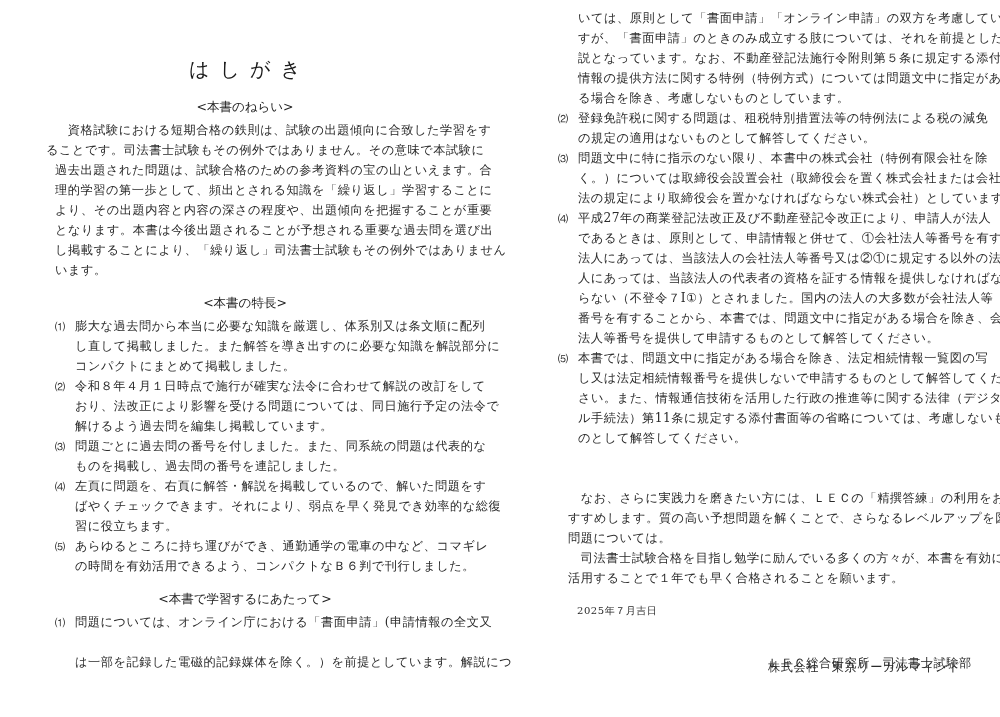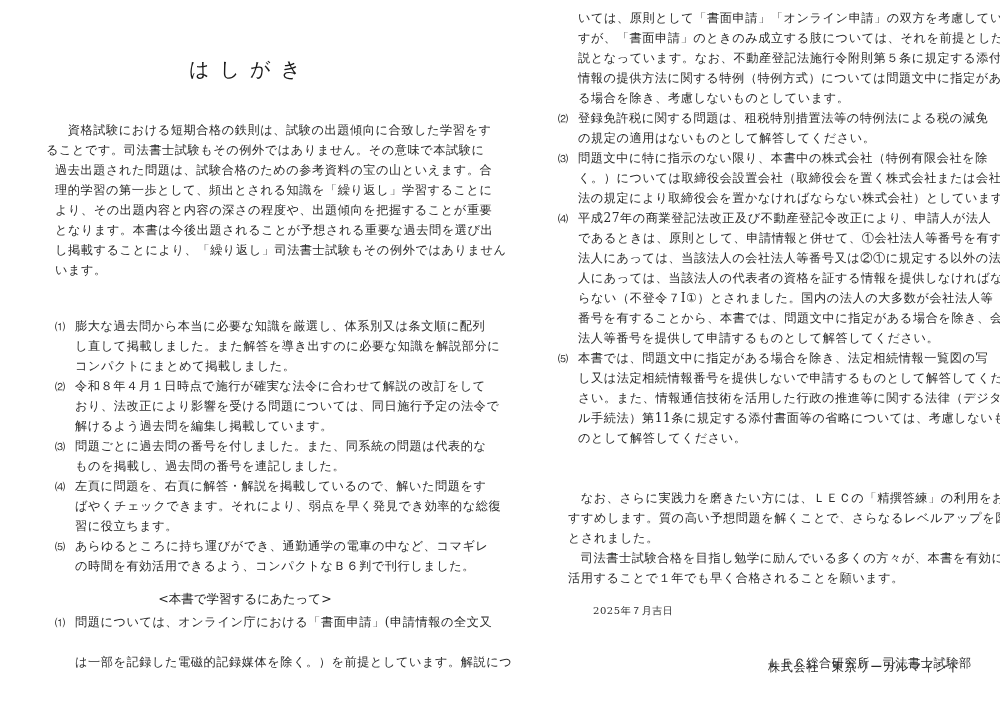--- a/index.html
+++ b/index.html
@@ -7,39 +7,41 @@
          font-family:"DejaVu Serif","Liberation Serif",serif; color:#2a2a2a; }
   .page { position:absolute; top:0; height:717px; }
   #left-page { left:0; width:500px;padding-left:40px; }
   #right-page { left:500px; width:500px; }
   .title { position:absolute; left:0; width:500px; top:56px; text-align:center;
            font-family:"DejaVu Sans","Liberation Sans",sans-serif; font-size:20px; letter-spacing:10px; color:#1a1a1a; }
   .heading { position:absolute; left:0; width:490px; text-align:center;
              font-family:"DejaVu Sans","Liberation Sans",sans-serif; font-size:12.5px; color:#222; }
   .line { position:absolute; white-space:nowrap; font-size:12.2px; line-height:20px; height:20px; letter-spacing:0.55px; }
   .num { display:inline-block; width:20px; font-size:10px; }
-  .date { font-size:10px;margin-left:16px; }
+  .date { font-size:10px; }
 </style>
 </head>
 <body>
 
 <div id="left-page" class="page">
   <div class="title">はしがき</div>
 
+  <div class="heading" style="top:99px;">&lt;本書のねらい&gt;</div>
   <div>
     <div class="line" style="left:55px;top:120px;">　資格試験における短期合格の鉄則は、試験の出題傾向に合致した学習をす</div>
     <div class="line" style="left:46px;top:140px;">ることです。司法書士試験もその例外ではありません。その意味で本試験に</div>
     <div class="line" style="left:55px;top:160px;">過去出題された問題は、試験合格のための参考資料の宝の山といえます。合</div>
     <div class="line" style="left:55px;top:180px;">理的学習の第一歩として、頻出とされる知識を「繰り返し」学習することに</div>
     <div class="line" style="left:55px;top:200px;">より、その出題内容と内容の深さの程度や、出題傾向を把握することが重要</div>
     <div class="line" style="left:55px;top:220px;">となります。本書は今後出題されることが予想される重要な過去問を選び出</div>
     <div class="line" style="left:55px;top:240px;">し掲載することにより、「繰り返し」司法書士試験もその例外ではありません</div>
     <div class="line" style="left:55px;top:260px;">います。</div>
   </div>
 
+  <div class="heading" style="top:295px;">&lt;本書の特長&gt;</div>
   <div>
     <div class="line" style="left:55px;top:316px;"><span class="num">⑴</span><span>膨大な過去問から本当に必要な知識を厳選し、体系別又は条文順に配列</span></div>
     <div class="line" style="left:75px;top:336px;">し直して掲載しました。また解答を導き出すのに必要な知識を解説部分に</div>
     <div class="line" style="left:75px;top:356px;">コンパクトにまとめて掲載しました。</div>
 
     <div class="line" style="left:55px;top:376px;"><span class="num">⑵</span><span>令和８年４月１日時点で施行が確実な法令に合わせて解説の改訂をして</span></div>
     <div class="line" style="left:75px;top:396px;">おり、法改正により影響を受ける問題については、同日施行予定の法令で</div>
     <div class="line" style="left:75px;top:416px;">解けるよう過去問を編集し掲載しています。</div>
 
     <div class="line" style="left:55px;top:436px;"><span class="num">⑶</span><span>問題ごとに過去問の番号を付しました。また、同系統の問題は代表的な</span></div>
@@ -88,21 +90,21 @@
     <div class="line" style="left:58px;top:348px;"><span class="num">⑸</span><span>本書では、問題文中に指定がある場合を除き、法定相続情報一覧図の写</span></div>
     <div class="line" style="left:78px;top:368px;">し又は法定相続情報番号を提供しないで申請するものとして解答してくだ</div>
     <div class="line" style="left:78px;top:388px;">さい。また、情報通信技術を活用した行政の推進等に関する法律（デジタ</div>
     <div class="line" style="left:78px;top:408px;">ル手続法）第11条に規定する添付書面等の省略については、考慮しないも</div>
     <div class="line" style="left:78px;top:428px;">のとして解答してください。</div>
   </div>
 
   <div>
     <div class="line" style="left:68px;top:488px;">　なお、さらに実践力を磨きたい方には、ＬＥＣの「精撰答練」の利用をお</div>
     <div class="line" style="left:68px;top:508px;">すすめします。質の高い予想問題を解くことで、さらなるレベルアップを図る</div>
-    <div class="line" style="left:68px;top:528px;">とされました。</div>
+    <div class="line" style="left:68px;top:528px;">問題については。</div>
     <div class="line" style="left:68px;top:548px;">　司法書士試験合格を目指し勉学に励んでいる多くの方々が、本書を有効に</div>
     <div class="line" style="left:68px;top:568px;">活用することで１年でも早く合格されることを願います。</div>
   </div>
 
   <div class="line date" style="left:77px;top:601px;">2025年７月吉日</div>
 
   <div>
     <div class="line" style="left:268px;top:632px;margin-top:25px;">株式会社　東京リーガルマインド</div>
     <div class="line" style="left:268px;top:653px;">ＬＥＣ総合研究所　司法書士試験部</div>
   </div>

